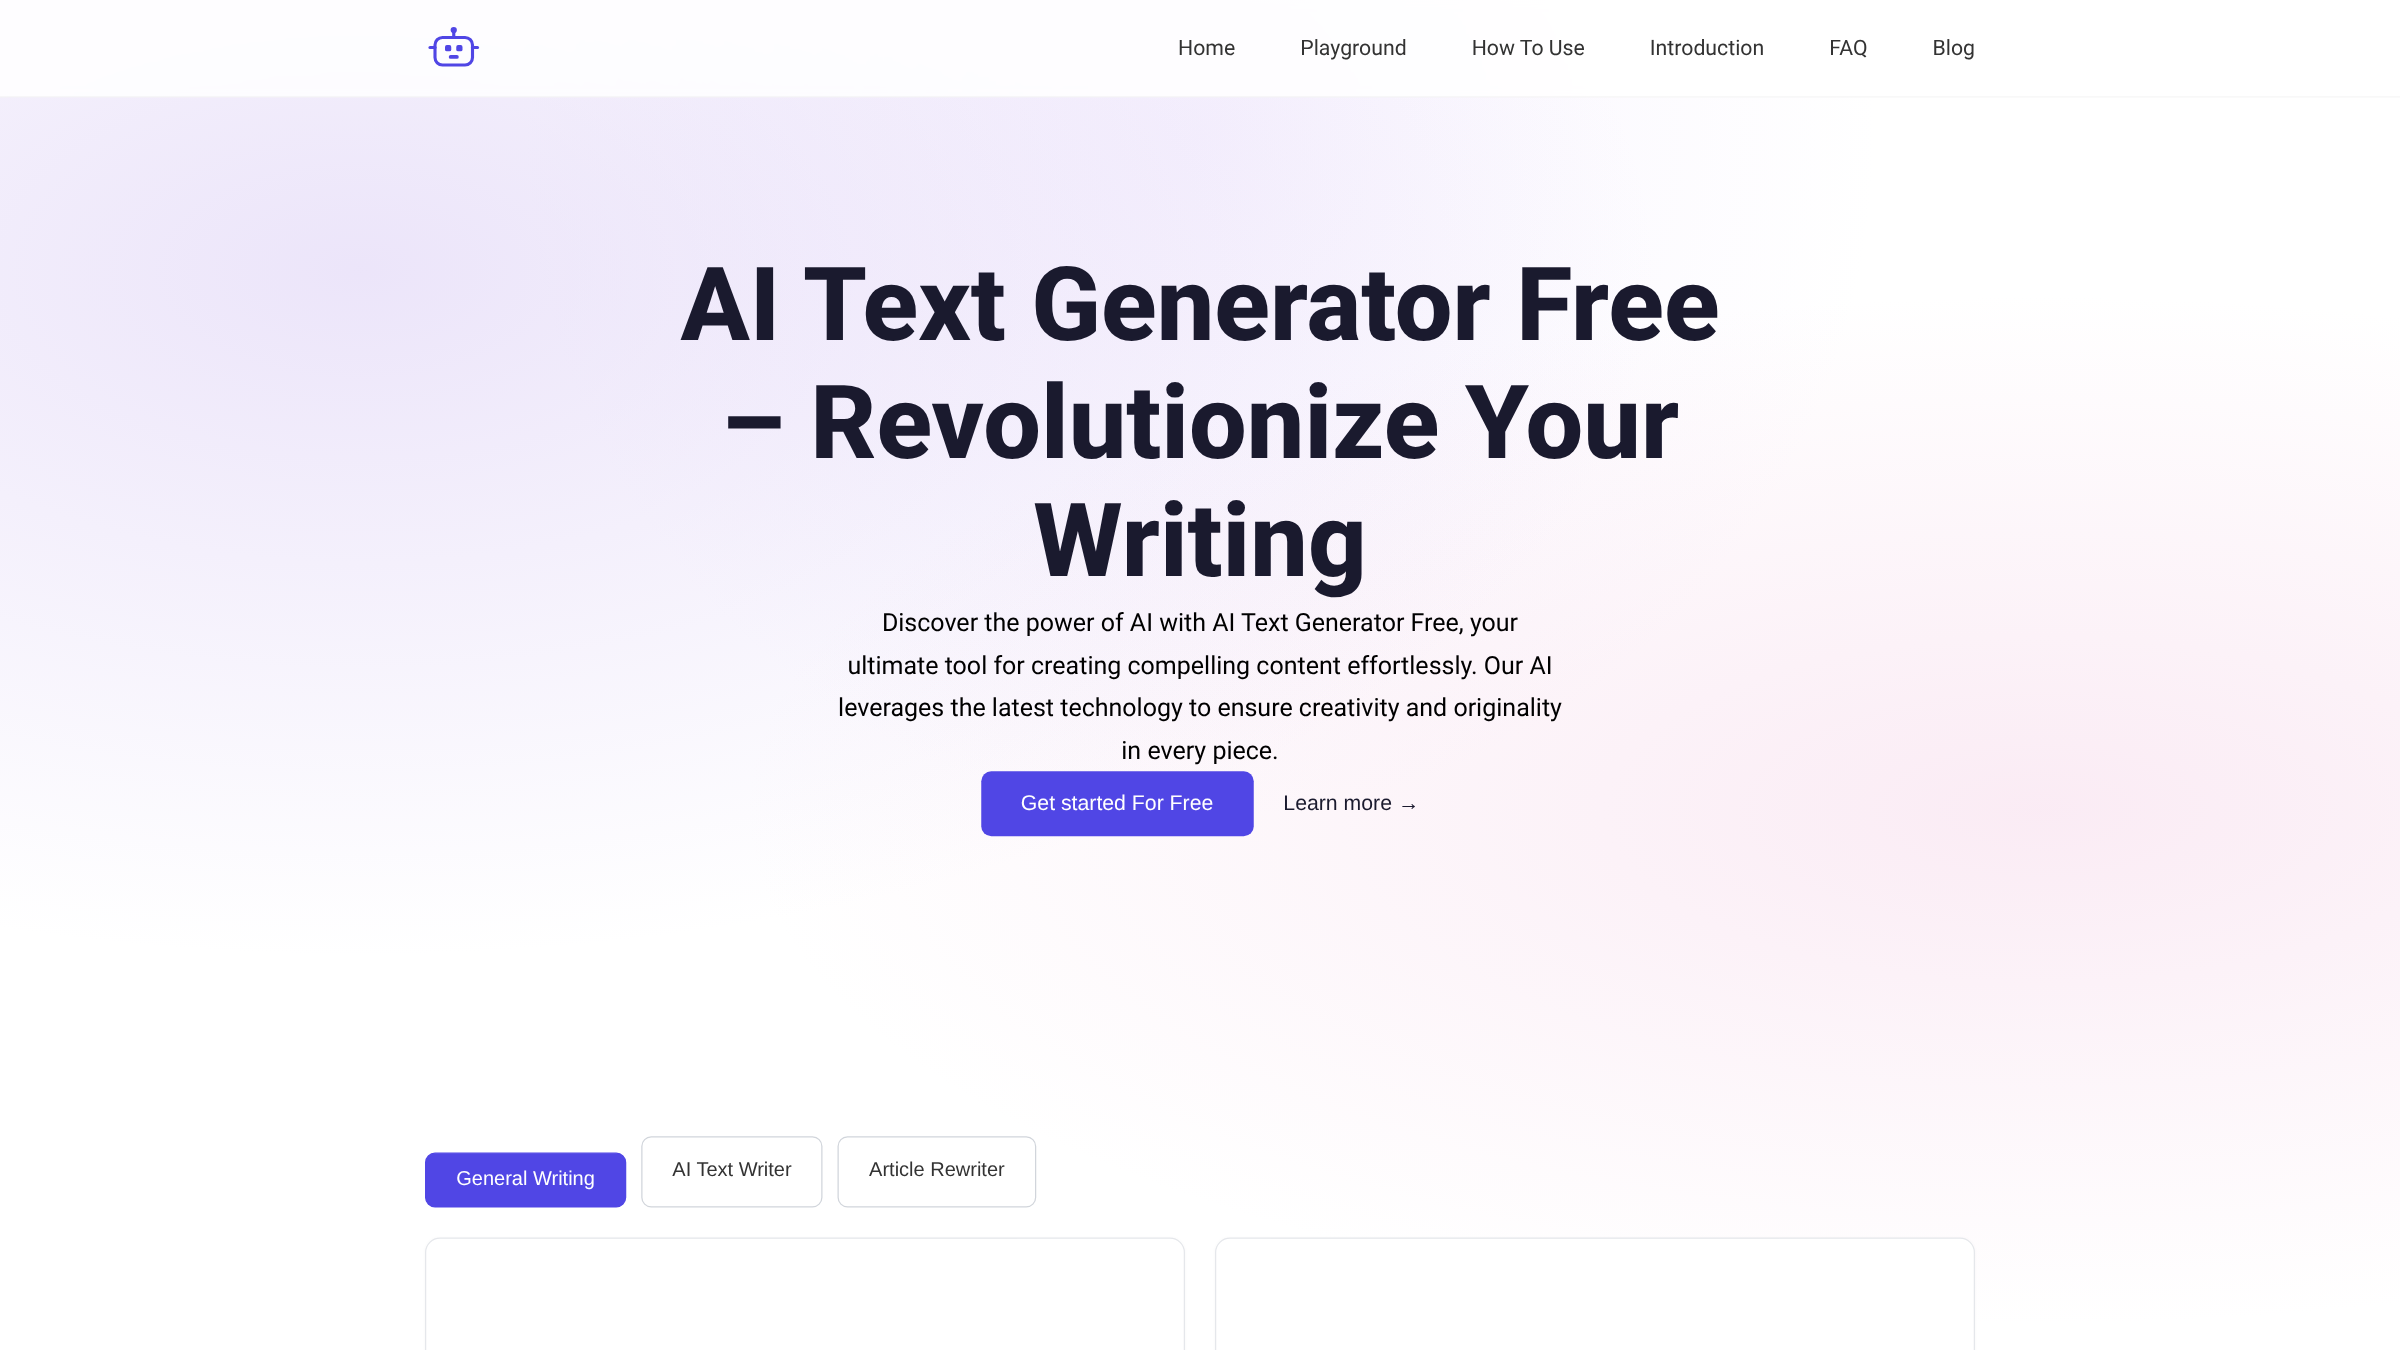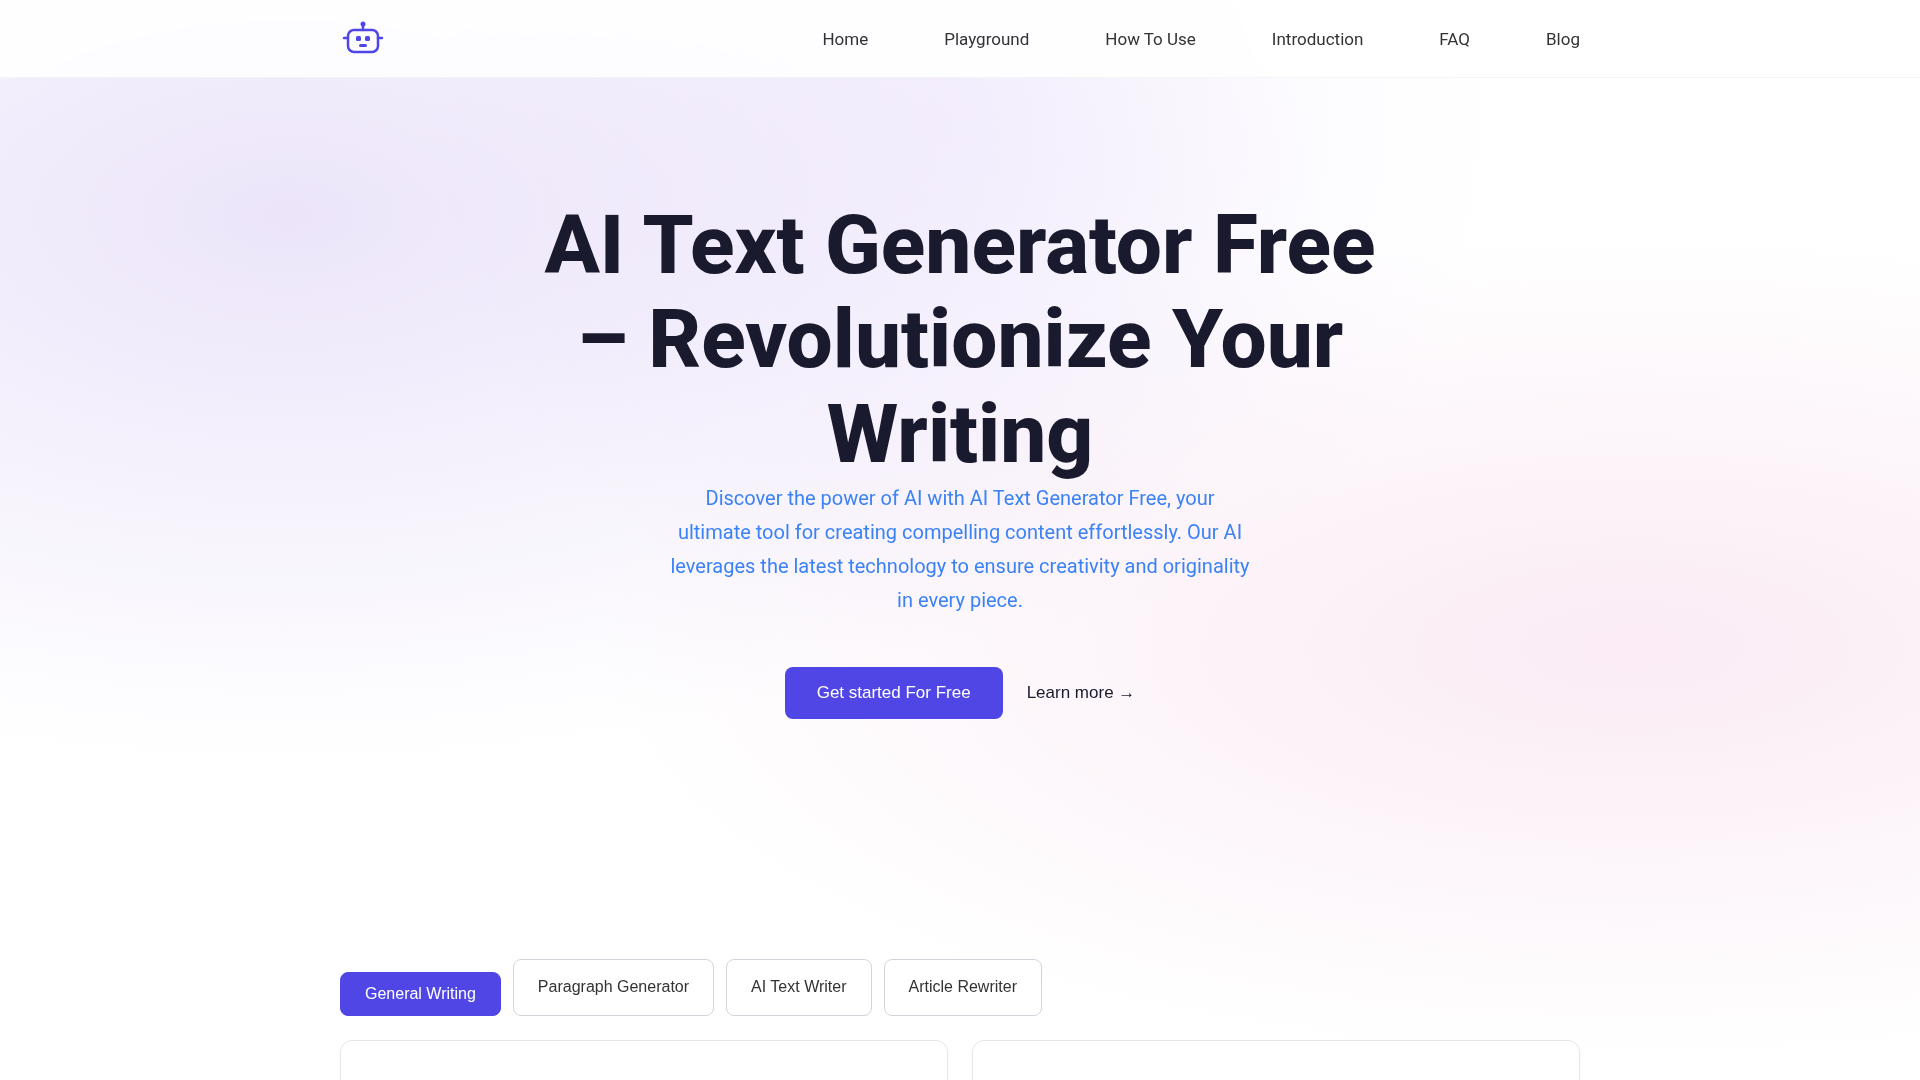--- a/index.html
+++ b/index.html
@@ -56,21 +56,21 @@
     }
 
     .nav-logo-icon {
       width: 46px;
       height: 46px;
     }
 
     .nav-links {
       display: flex;
       align-items: flex-start;
-      gap: 76px;
+      gap: 52px;
     }
 
     .nav-link {
       font-size: 17px;
       color: #333;
       text-decoration: none;
       font-weight: 400;
       cursor: pointer;
     }
 
@@ -86,24 +86,23 @@
     .hero-title {
       font-size: 82px;
       font-weight: 800;
       color: #1a1a2e;
       line-height: 1.15;
       max-width: 900px;
     }
 
     .hero-subtitle {
       font-size: 20px;
-      color: #3b82f6;
+      color: #000000;
       line-height: 1.7;
       max-width: 580px;
-      margin-bottom: 50px;
     }
 
     .hero-buttons {
       display: flex;
       align-items: center;
       gap: 24px;
     }
 
     .btn-primary {
       background: #5046e5;
@@ -219,21 +218,20 @@
       <button class="btn-primary">Get started For Free</button>
       <button class="btn-learn-more">Learn more →</button>
     </div>
   </section>
 
   <div class="spacer"></div>
 
   <section class="playground-section">
     <div class="tabs">
       <button class="tab active">General Writing</button>
-      <button class="tab">Paragraph Generator</button>
       <button class="tab">AI Text Writer</button>
       <button class="tab">Article Rewriter</button>
     </div>
 
     <div class="editor-area">
       <div class="editor-input">
         
       </div>
       <div class="editor-result">
         

